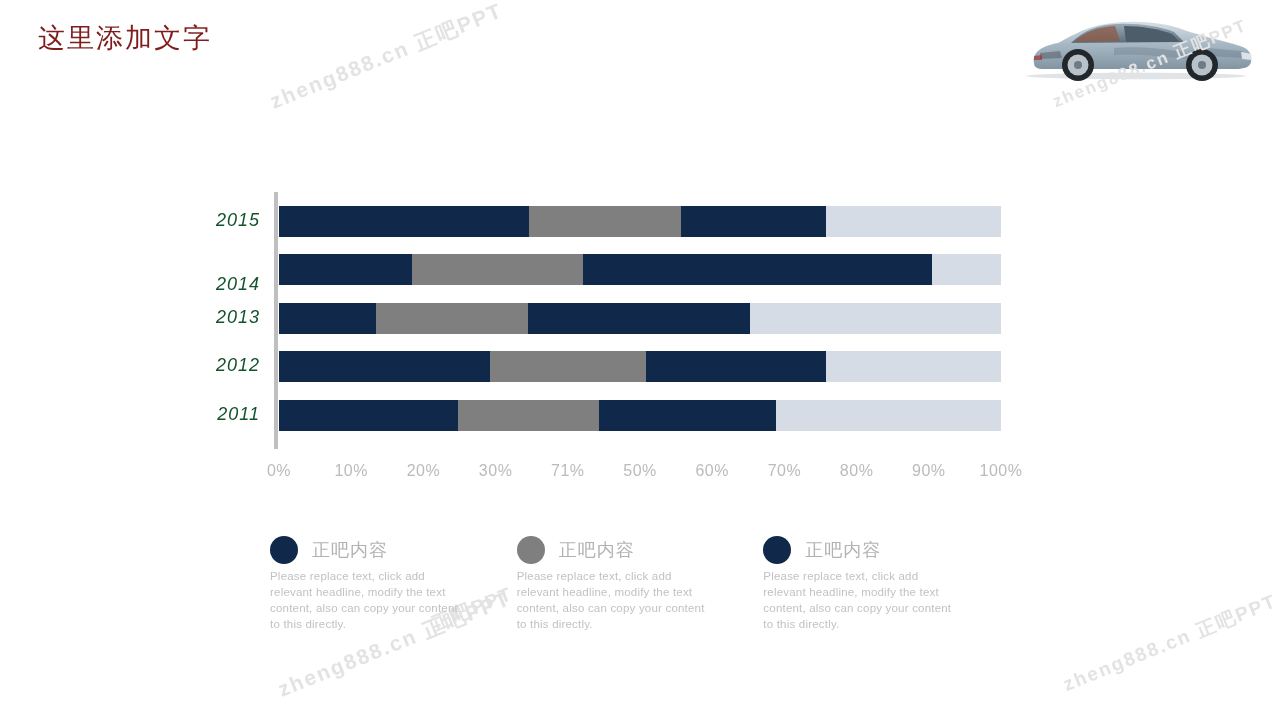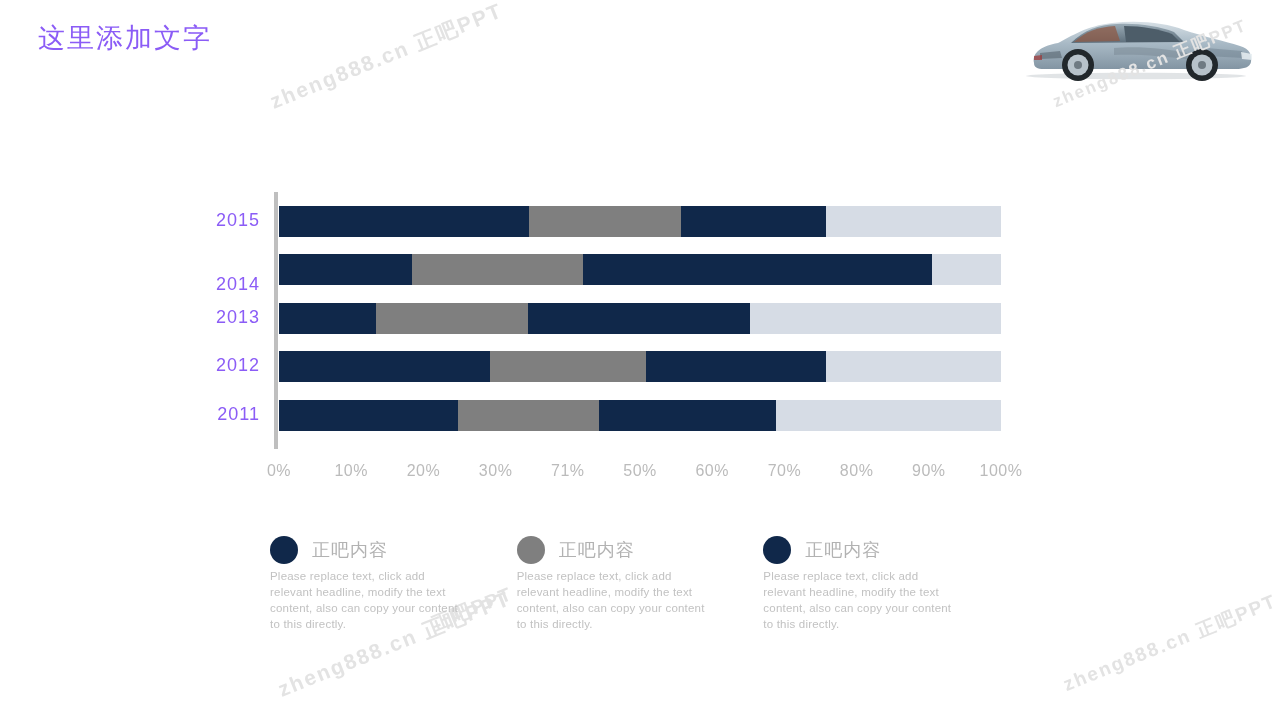--- a/index.html
+++ b/index.html
@@ -14,21 +14,21 @@
     overflow: hidden;
     position: relative;
   }
 
   
   .slide-title {
     position: absolute;
     left: 38px;
     top: 20px;
     font-size: 27px;
-    color: #8b5cf6;
+    color: #7f1d1d;
     letter-spacing: 2px;
     font-weight: 400;
     white-space: nowrap;
   }
 
   
   .wm {
     position: absolute;
     color: #e3e3e3;
     font-family: "Liberation Sans", sans-serif;
@@ -68,22 +68,23 @@
     width: 4px;
     height: 257px;
     background: #bfbfbf;
   }
   .cat-label {
     position: absolute;
     left: 190px;
     width: 70px;
     text-align: right;
     font-size: 18px;
-    color: #8b5cf6;
+    color: #14532d;
     letter-spacing: 1px;
+    font-style: italic;
   }
   .bar-row {
     position: absolute;
     left: 279px;
     width: 722px;
     height: 31px;
     display: flex;
   }
   .seg { height: 100%; }
 

